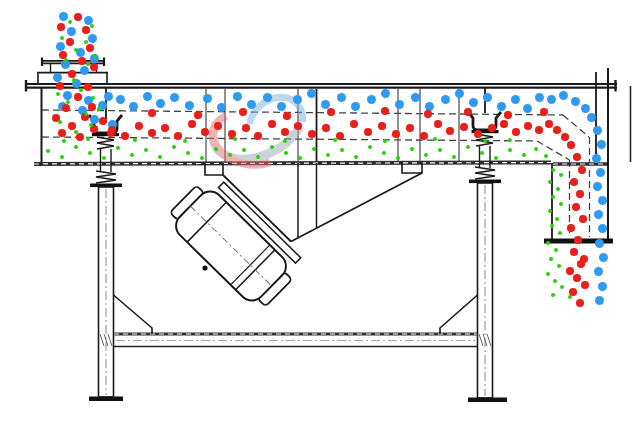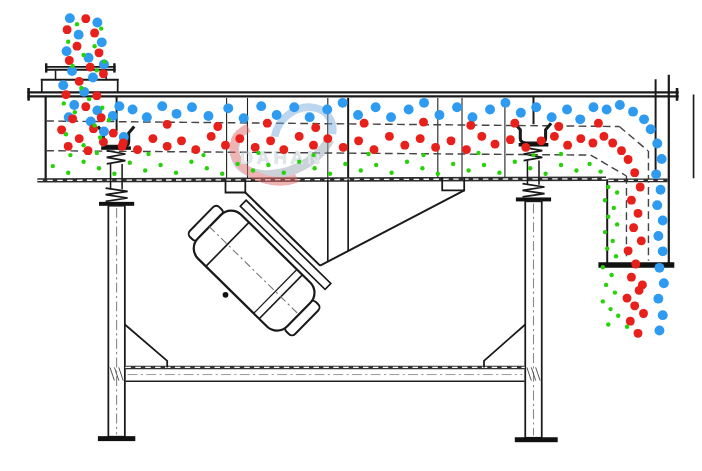--- a/index.html
+++ b/index.html
@@ -152,21 +152,20 @@
       <circle cx="205" cy="268" r="2.6" fill="#111" stroke="none"></circle>
 
     </g>
   </svg>
 
   <div class="watermark">
     <span class="wm-arc wm-gray"></span>
     <span class="wm-arc wm-red"></span>
     <span class="wm-arc wm-blue"></span>
     <span class="wm-reg">®</span>
-    <span class="wm-text">DAHAN</span>
   </div>
 
   <div id="particle-layer">
       <span class="dot" style="left: 58.5px; top: 11.5px; width: 9px; height: 9px; background: rgb(46, 155, 240);"></span>
       <span class="dot" style="left: 83.5px; top: 15.5px; width: 9px; height: 9px; background: rgb(46, 155, 240);"></span>
       <span class="dot" style="left: 66.5px; top: 26.5px; width: 9px; height: 9px; background: rgb(46, 155, 240);"></span>
       <span class="dot" style="left: 87.5px; top: 33.5px; width: 9px; height: 9px; background: rgb(46, 155, 240);"></span>
       <span class="dot" style="left: 55.5px; top: 41.5px; width: 9px; height: 9px; background: rgb(46, 155, 240);"></span>
       <span class="dot" style="left: 75.5px; top: 47.5px; width: 9px; height: 9px; background: rgb(46, 155, 240);"></span>
       <span class="dot" style="left: 89.5px; top: 53.5px; width: 9px; height: 9px; background: rgb(46, 155, 240);"></span>

